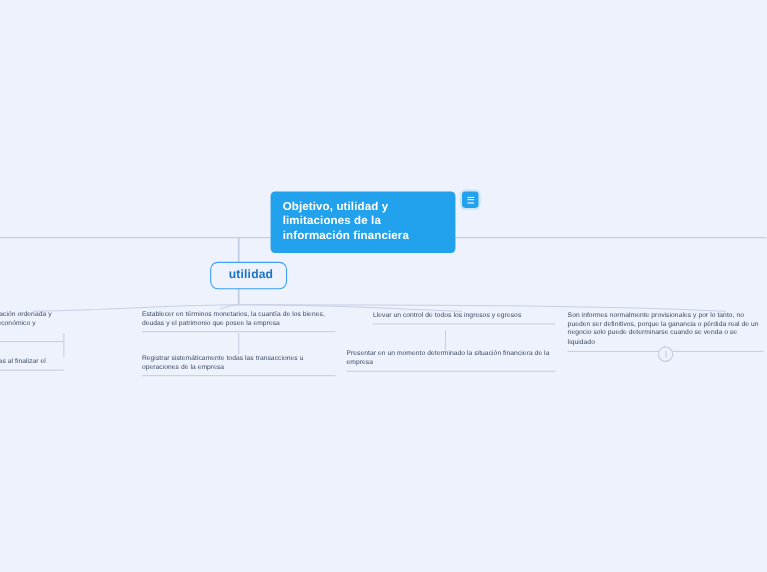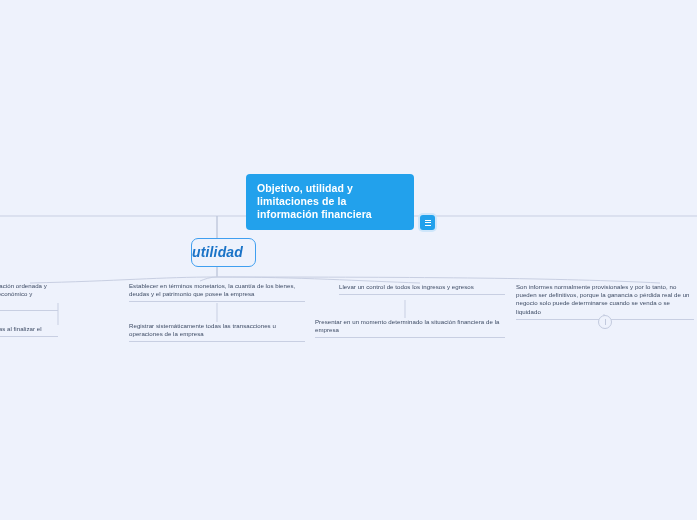--- a/index.html
+++ b/index.html
@@ -33,21 +33,21 @@
     height: 520px;
     pointer-events: none;
   }
 
   
   .root-wrap {
     position: absolute;
     left: 246px;
     top: 174px;
     display: flex;
-    align-items: flex-end;
+    align-items: flex-start;
     gap: 6px;
   }
   .root-node {
     background: #22a1ec;
     color: #ffffff;
     font-weight: bold;
     font-size: 10.5px;
     line-height: 13px;
     letter-spacing: .1px;
     padding: 8px 11px 9px 11px;
@@ -77,24 +77,23 @@
   
   .pill-node {
     position: absolute;
     left: 191px;
     top: 238px;
     border: 1.4px solid #3f9ff0;
     border-radius: 7px;
     background: #eef2fc;
     color: #1a73c7;
     font-weight: bold;
-    font-size: 14px;
-    padding: 5px 12px 6px 0;
+    font-size: 11px;
+    padding: 5px 12px 6px 16px;
     letter-spacing: .15px;
-    font-style: italic;
   }
 
   
   .leaf {
     position: absolute;
     color: #3c4a63;
     font-size: 6.1px;
     line-height: 8.2px;
     letter-spacing: .05px;
     box-sizing: border-box;

